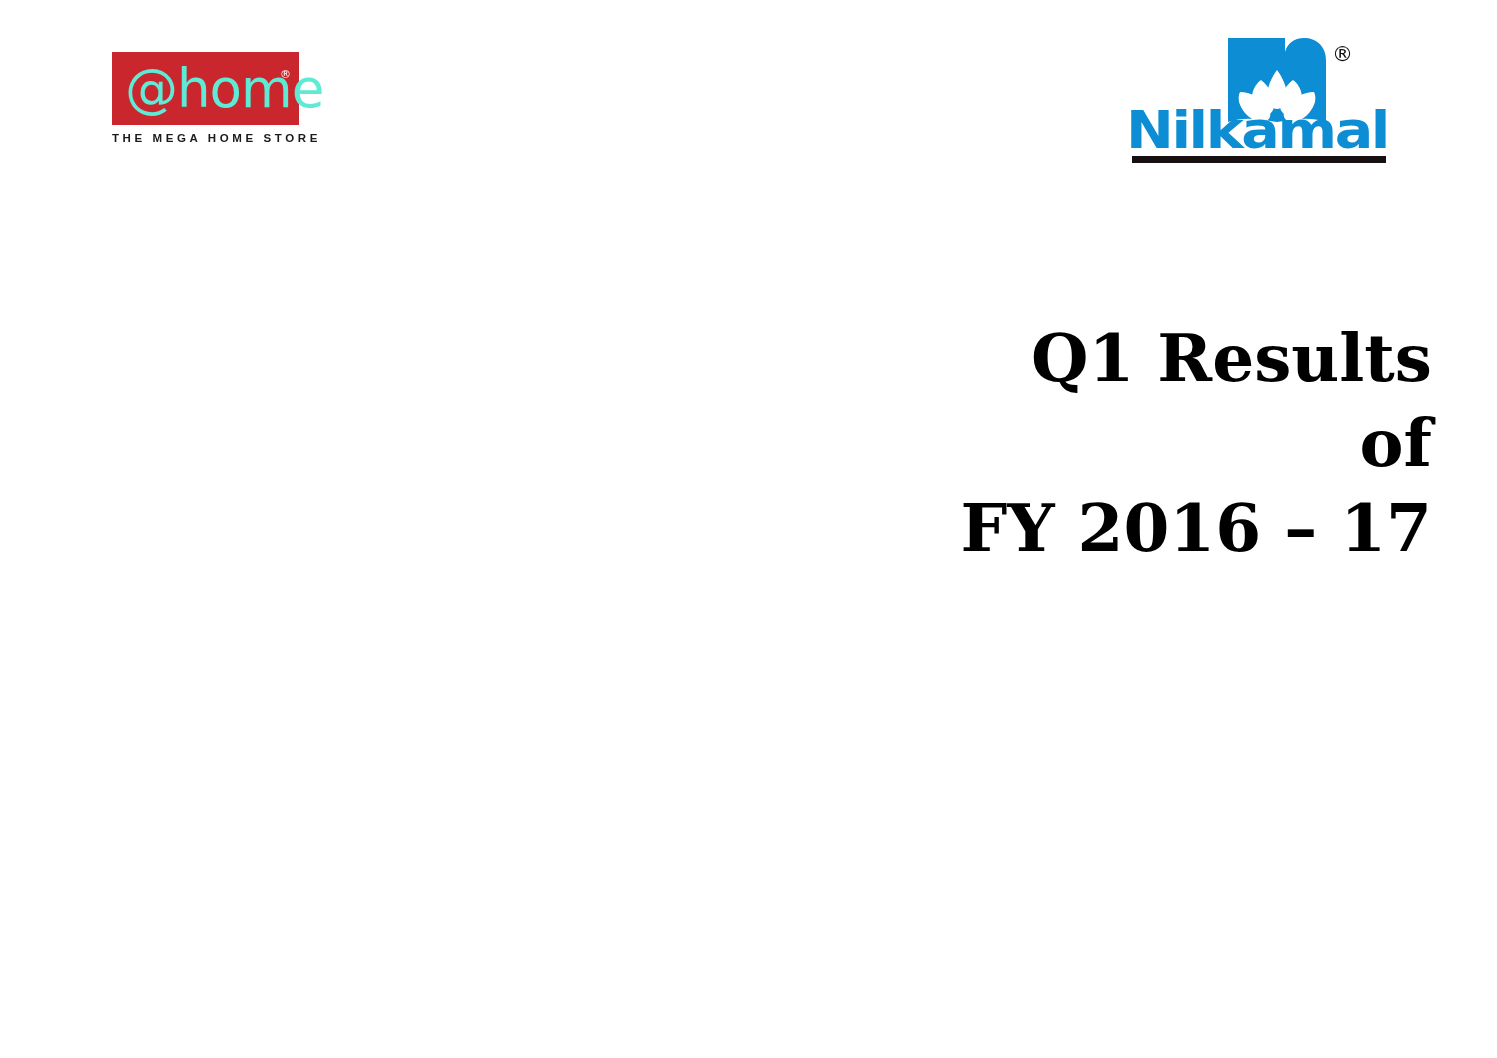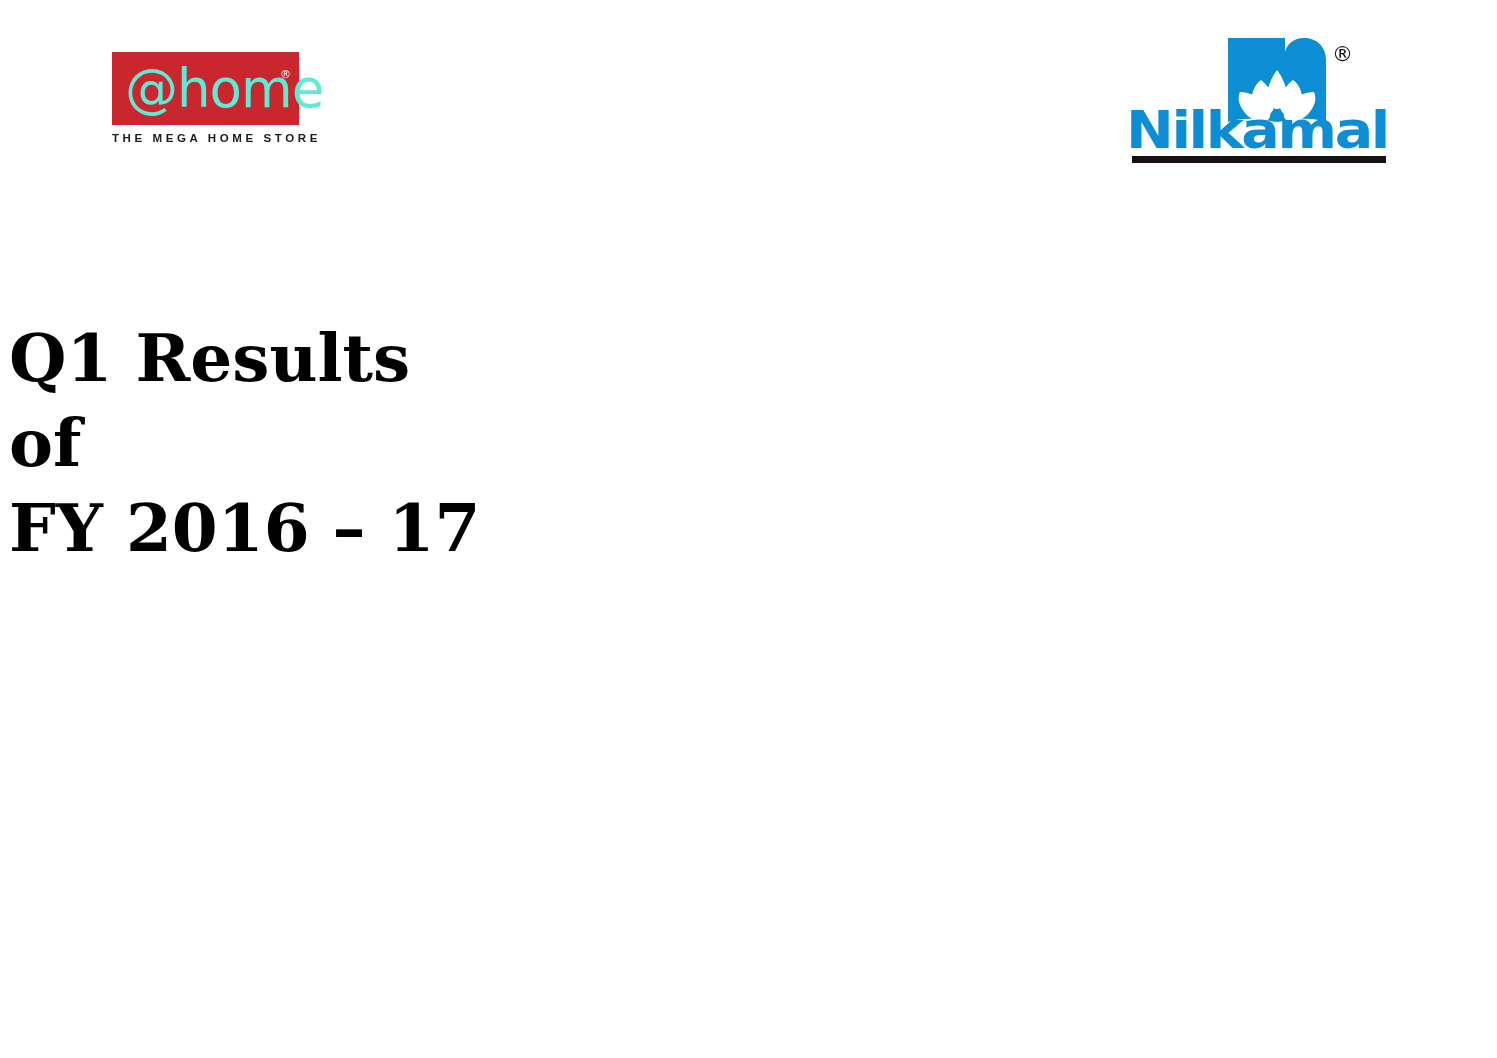--- a/index.html
+++ b/index.html
@@ -106,21 +106,21 @@
     height: 7px;
     background: #161110;
   }
 
   
   #title-block {
     position: absolute;
     left: 0;
     top: 316px;
     width: 1423px;
-    text-align: left;
+    text-align: right;
   }
   .title-line {
     font-family: "DejaVu Serif", "Liberation Serif", serif;
     font-weight: bold;
     color: #000000;
     font-size: 66px;
     line-height: 85px;
     letter-spacing: 0px;
     margin: 0;
     padding: 0;

